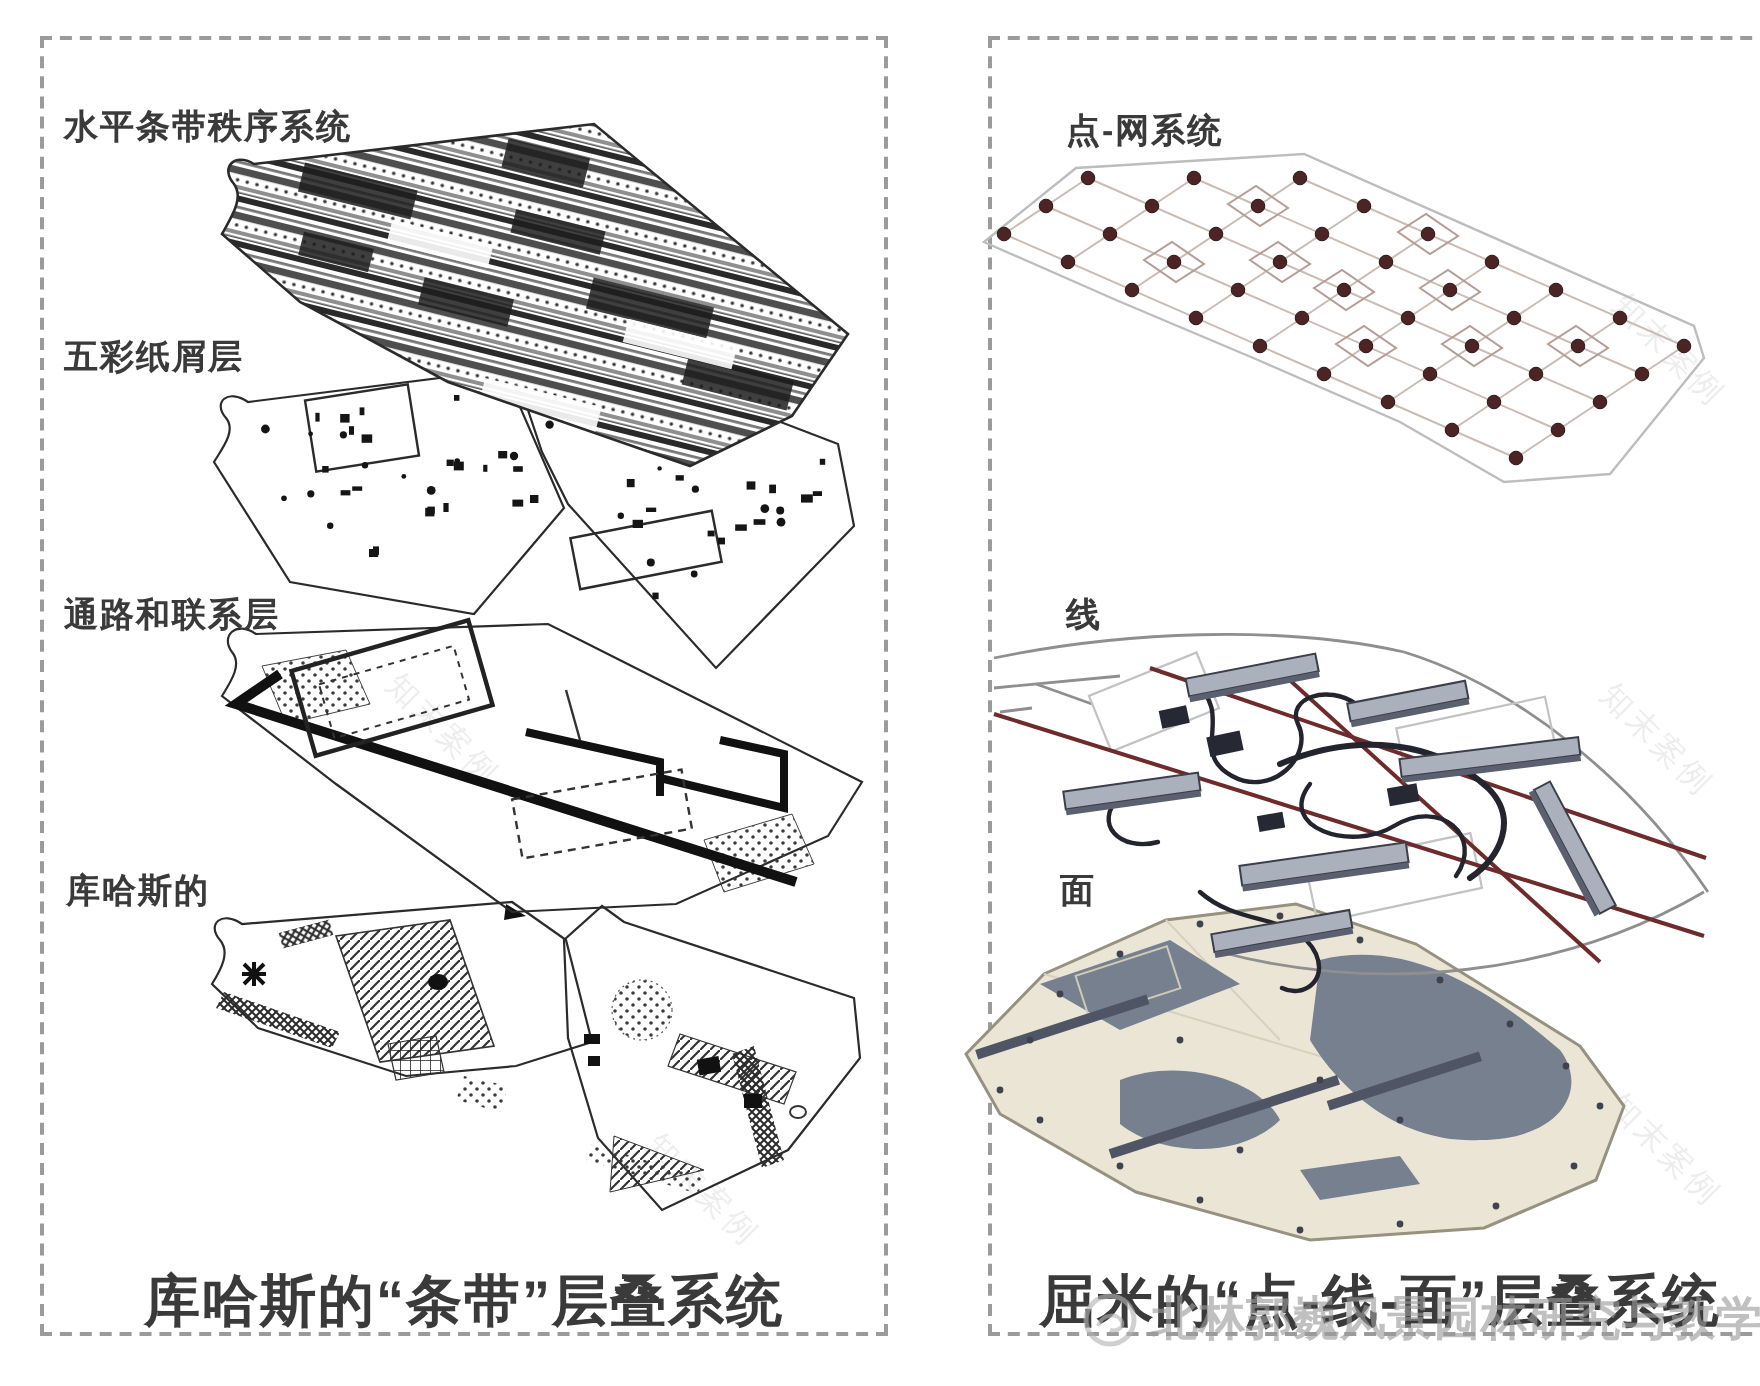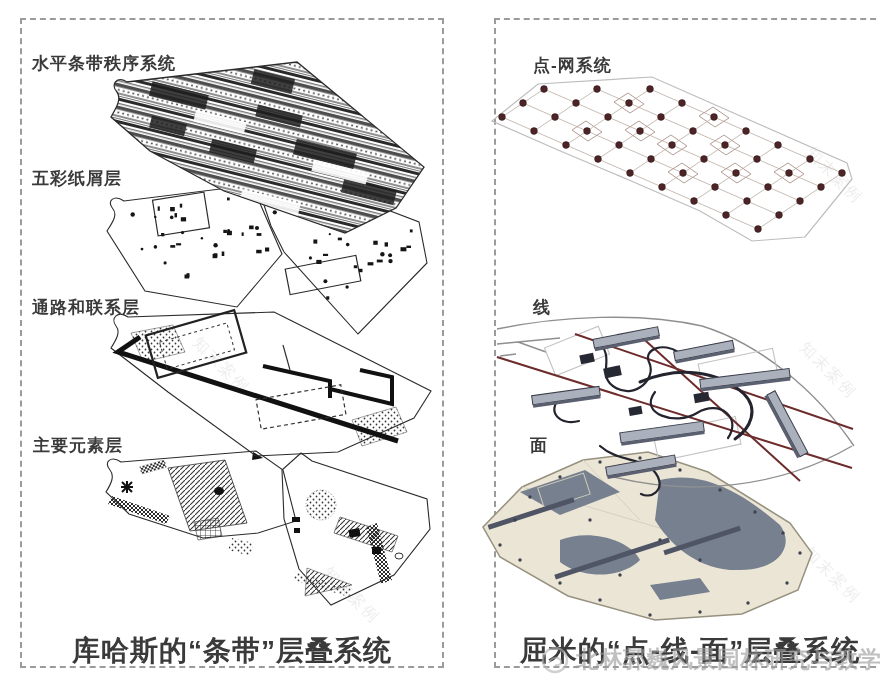--- a/index.html
+++ b/index.html
@@ -46,21 +46,21 @@
 </style>
 </head>
 <body>
 
 <div class="canvas">
 
   <div class="panel left">
     <div class="layer-label lab-l1">水平条带秩序系统</div>
     <div class="layer-label lab-l2">五彩纸屑层</div>
     <div class="layer-label lab-l3">通路和联系层</div>
-    <div class="layer-label lab-l4">主要元素层</div>
+    <div class="layer-label lab-l4">库哈斯的</div>
     <div class="caption caption-pos">库哈斯的“条带”层叠系统</div>
   </div>
 
   <div class="panel right">
     <div class="layer-label lab-r1">点-网系统</div>
     <div class="layer-label lab-r2">线</div>
     <div class="layer-label lab-r3">面</div>
     <div class="caption caption-pos">屈米的“点-线-面”层叠系统</div>
   </div>
 

